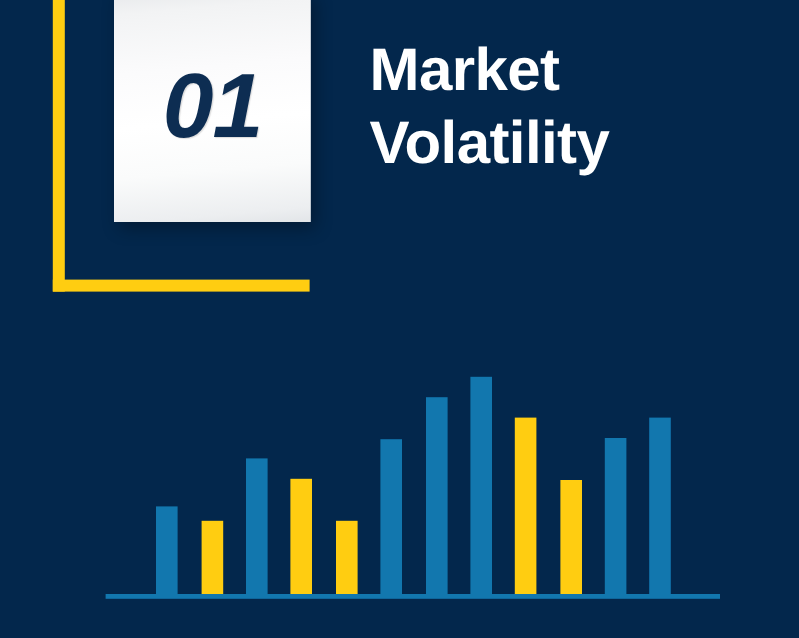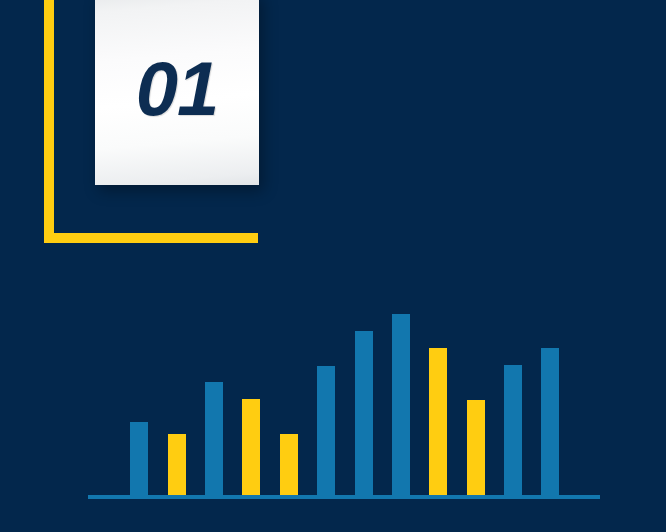--- a/index.html
+++ b/index.html
@@ -134,20 +134,22 @@
   <div class="accent-frame">
     <div class="v-stroke"></div>
     <div class="h-stroke"></div>
   </div>
 
   <div class="number-card">
     <span class="number-text">01</span>
   </div>
 
   <div class="title-block">
+    <div class="title-line">Market</div>
+    <div class="title-line">Volatility</div>
   </div>
 
   <div class="chart">
     <div class="plot" id="plot-area">
         <div class="bar blue" style="left: 42px; width: 18px; height: 73px;"></div>
         <div class="bar yellow" style="left: 80px; width: 18px; height: 61px;"></div>
         <div class="bar blue" style="left: 117px; width: 18px; height: 113px;"></div>
         <div class="bar yellow" style="left: 154px; width: 18px; height: 96px;"></div>
         <div class="bar yellow" style="left: 192px; width: 18px; height: 61px;"></div>
         <div class="bar blue" style="left: 229px; width: 18px; height: 129px;"></div>

